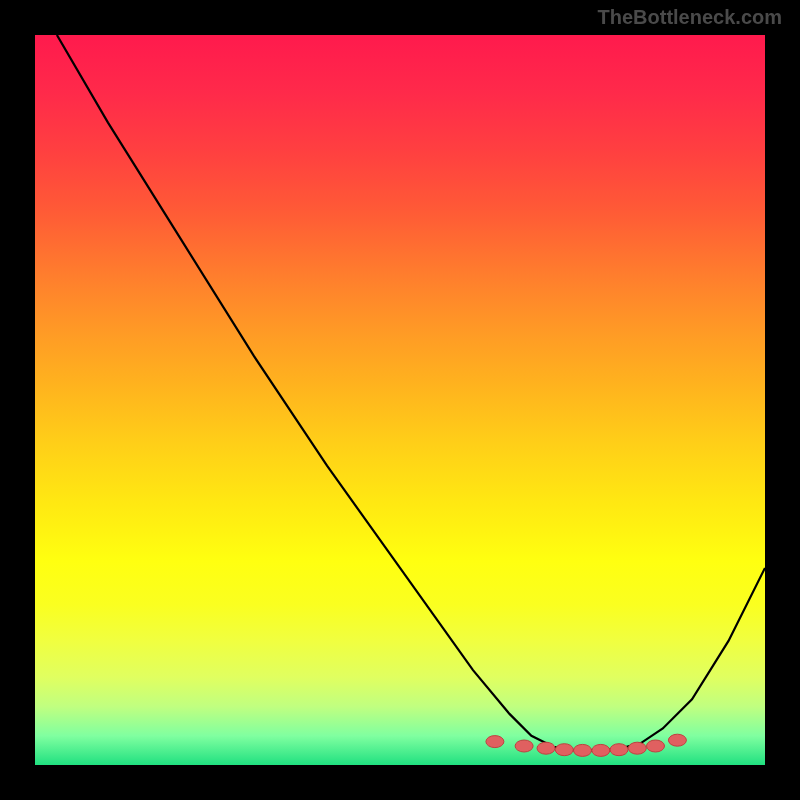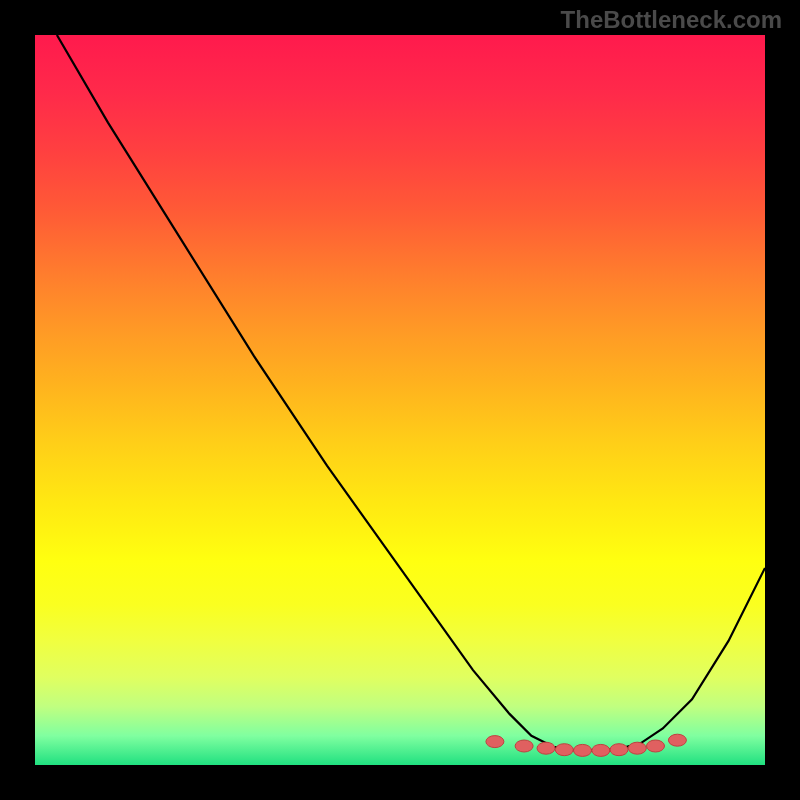--- a/index.html
+++ b/index.html
@@ -9,21 +9,21 @@
     background: #000;
     position: relative;
     font-family: Arial, sans-serif;
     overflow: hidden;
   }
   .watermark {
     position: absolute;
     top: 6px;
     right: 18px;
     color: #4a4a4a;
-    font-size: 24px;
+    font-size: 20px;
     font-weight: bold;
     z-index: 10;
   }
   .plot-area {
     position: absolute;
     left: 35px;
     top: 35px;
     width: 730px;
     height: 730px;
     overflow: hidden;

